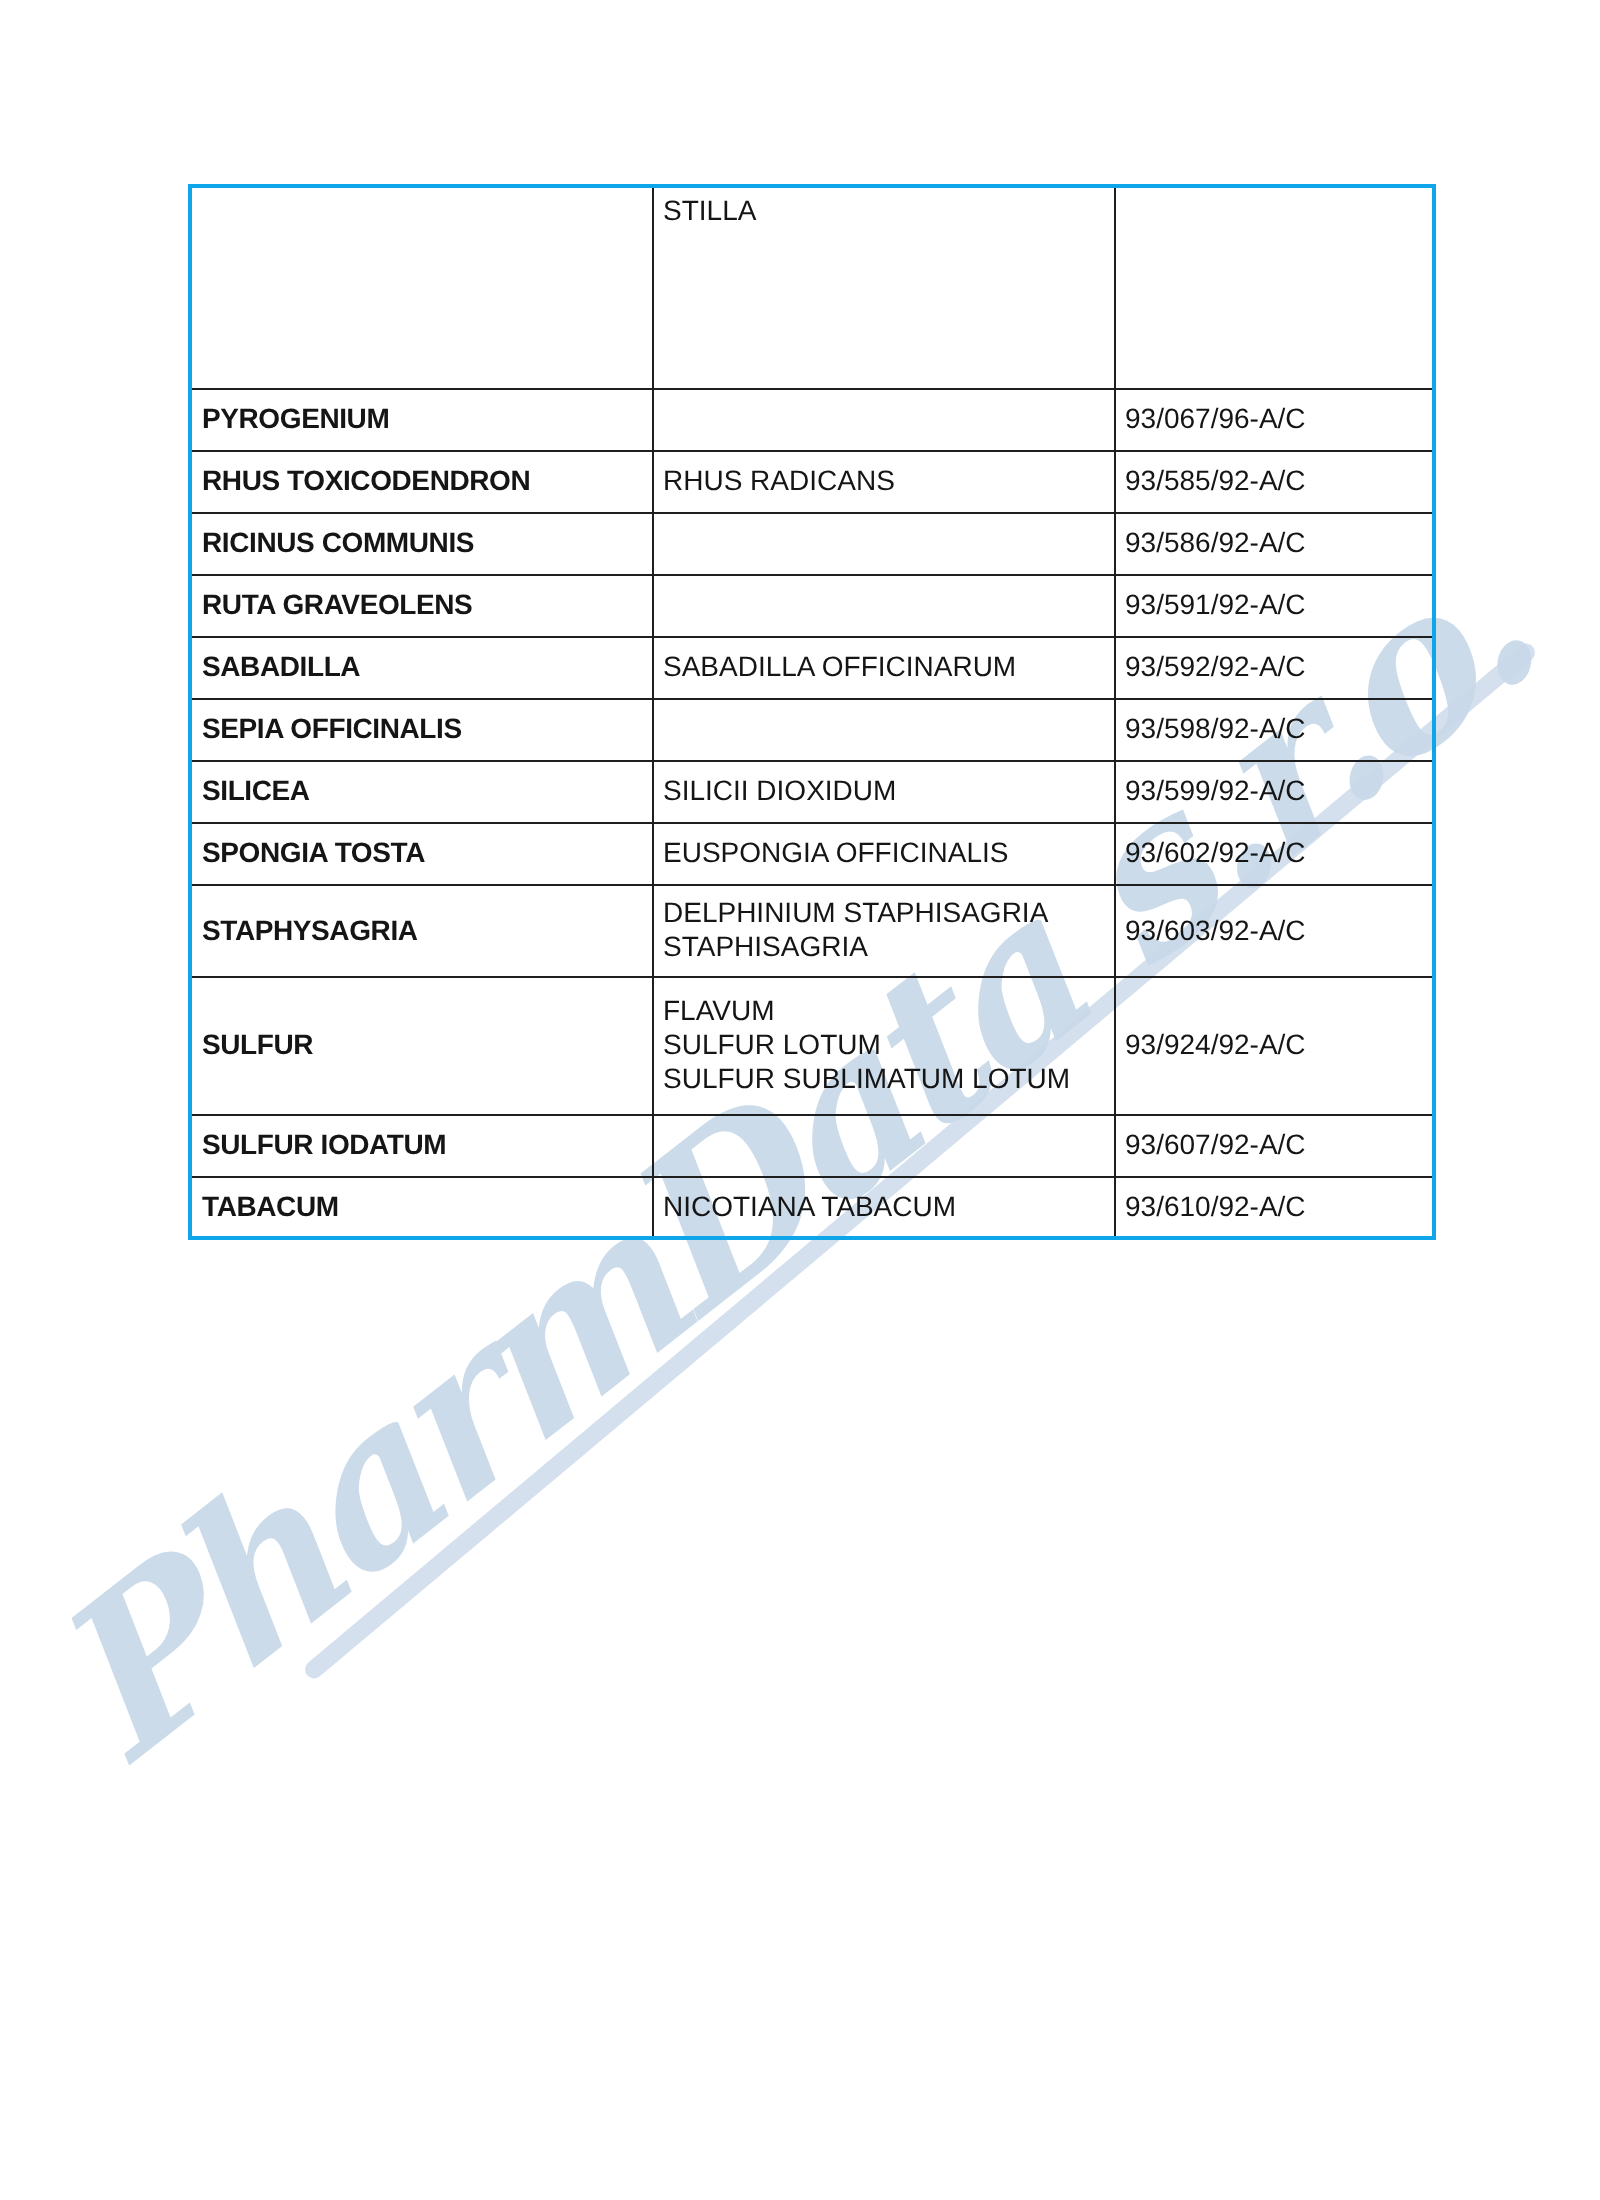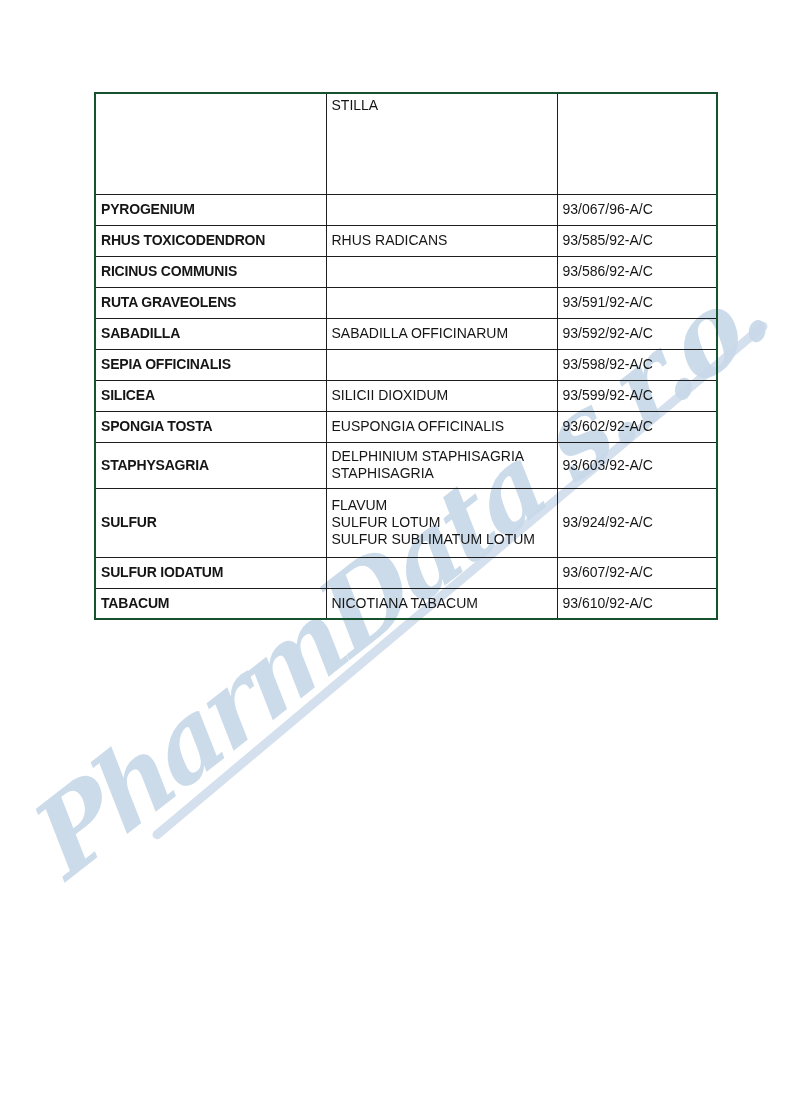--- a/index.html
+++ b/index.html
@@ -44,21 +44,21 @@
     z-index:1;
     pointer-events:none;
   }
   
   table.registry{
     position:absolute;
     left:94px;top:92px;
     width:622px;
     border-collapse:collapse;
     table-layout:fixed;
-    border:2px solid #14532d;
+    border:2px solid #0ea5e9;
     z-index:2;
     background:transparent;
   }
   table.registry td{
     border:1px solid #1e1e1e;
     vertical-align:middle;
     padding:2px 6px 2px 5px;
     font-size:14px;
     line-height:17px;
     overflow:hidden;

